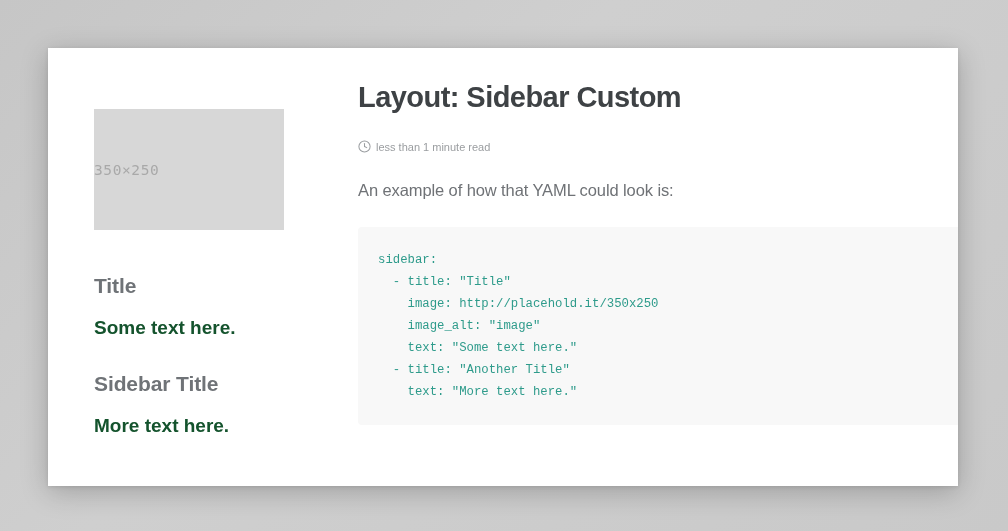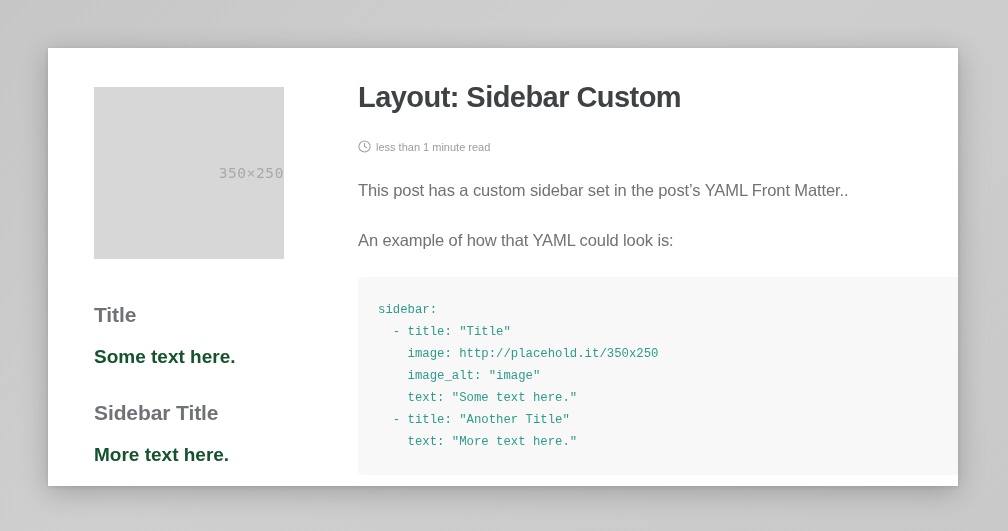--- a/index.html
+++ b/index.html
@@ -45,26 +45,27 @@
 
   
   #sidebar {
     width: 310px;
     flex: 0 0 310px;
     padding: 39px 0 0 46px;
   }
 
   #sidebar-image {
     width: 190px;
-    height: 172px;
+    height: 121px;
     background: #d7d7d7;
     display: flex;
     align-items: center;
-    justify-content: flex-end;
+    justify-content: flex-start;
     margin-bottom: 44px;
+    margin-top: 22px;
   }
 
   #sidebar-image-label {
     font-family: "DejaVu Sans Mono", monospace;
     font-size: 14.5px;
     letter-spacing: 0.6px;
     color: #a9a9a9;
     user-select: none;
   }
 
@@ -172,21 +173,20 @@
 
       <div id="read-meta">
         <svg id="clock-icon" width="13" height="13" viewBox="0 0 16 16">
           <circle cx="8" cy="8" r="6.9" fill="none" stroke="#9a9da0" stroke-width="1.25"></circle>
           <line x1="8" y1="8" x2="8" y2="4.2" stroke="#9a9da0" stroke-width="1.25" stroke-linecap="round"></line>
           <line x1="8" y1="8" x2="10.8" y2="9.4" stroke="#9a9da0" stroke-width="1.25" stroke-linecap="round"></line>
         </svg>
         <span>less than 1 minute read</span>
       </div>
 
-      <p class="body-paragraph">This post has a custom sidebar set in the post’s YAML Front Matter..</p>
 
       <p class="body-paragraph second">An example of how that YAML could look is:</p>
 
       <div id="code-block">
         <pre id="code-pre">sidebar:
   - title: "Title"
     image: http://placehold.it/350x250
     image_alt: "image"
     text: "Some text here."
   - title: "Another Title"

